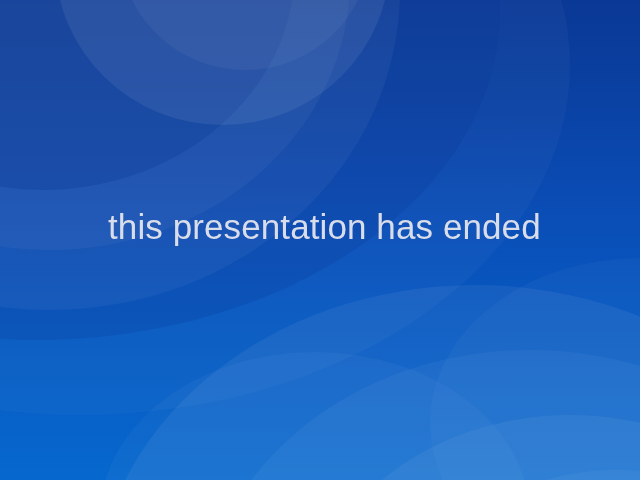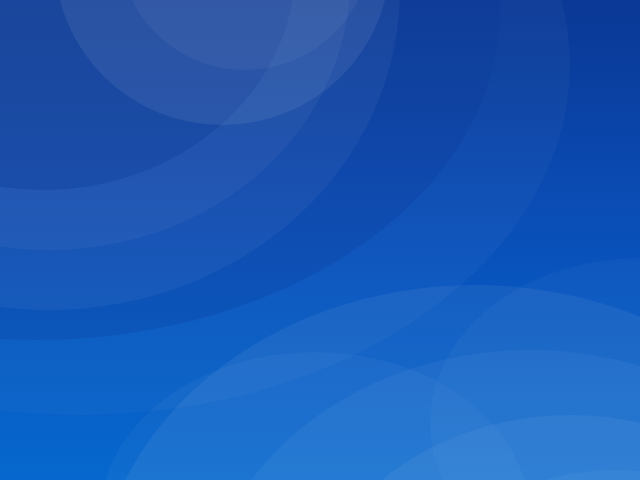--- a/index.html
+++ b/index.html
@@ -162,14 +162,15 @@
     <div class="deco tl-blob-inner"></div>
 
     <div class="deco bl-blob"></div>
     <div class="deco br-glow"></div>
     <div class="deco br-ring-a"></div>
     <div class="deco br-ring-b"></div>
     <div class="deco br-ring-c"></div>
     <div class="deco br-ring-d"></div>
   </div>
 
+  <div class="slide-text">this presentation has ended</div>
 
 </div>
 
 </body></html>

